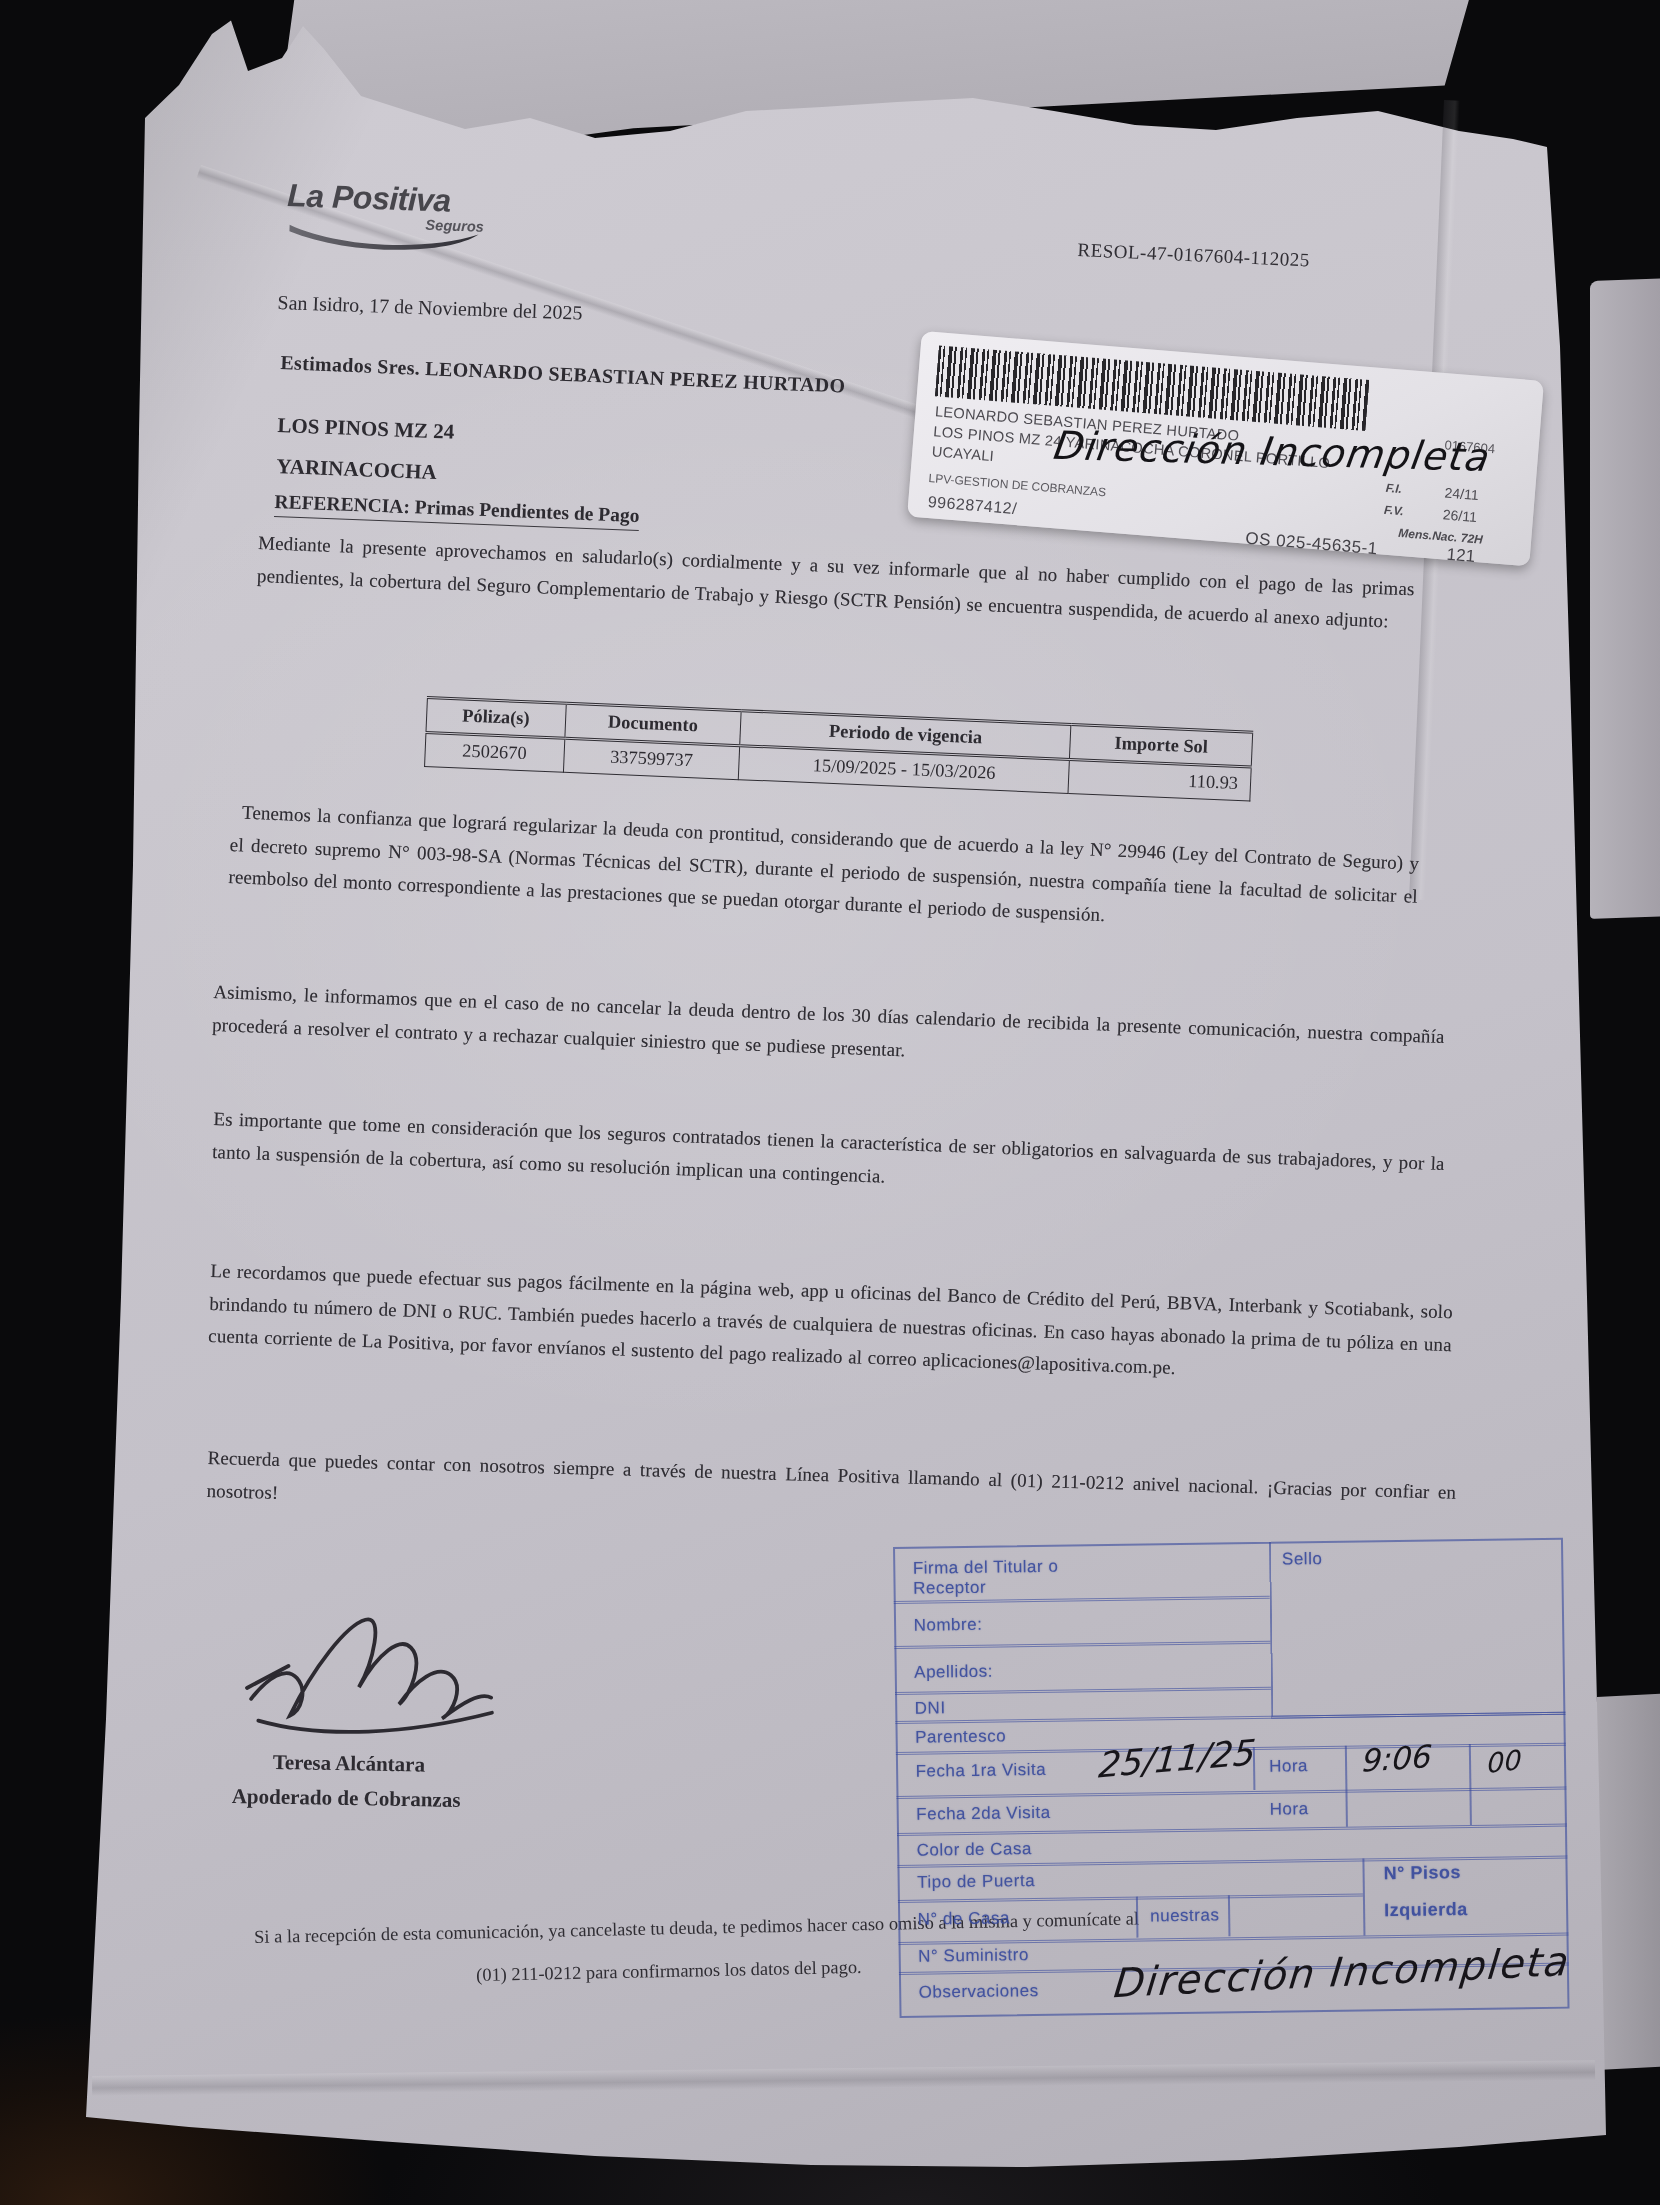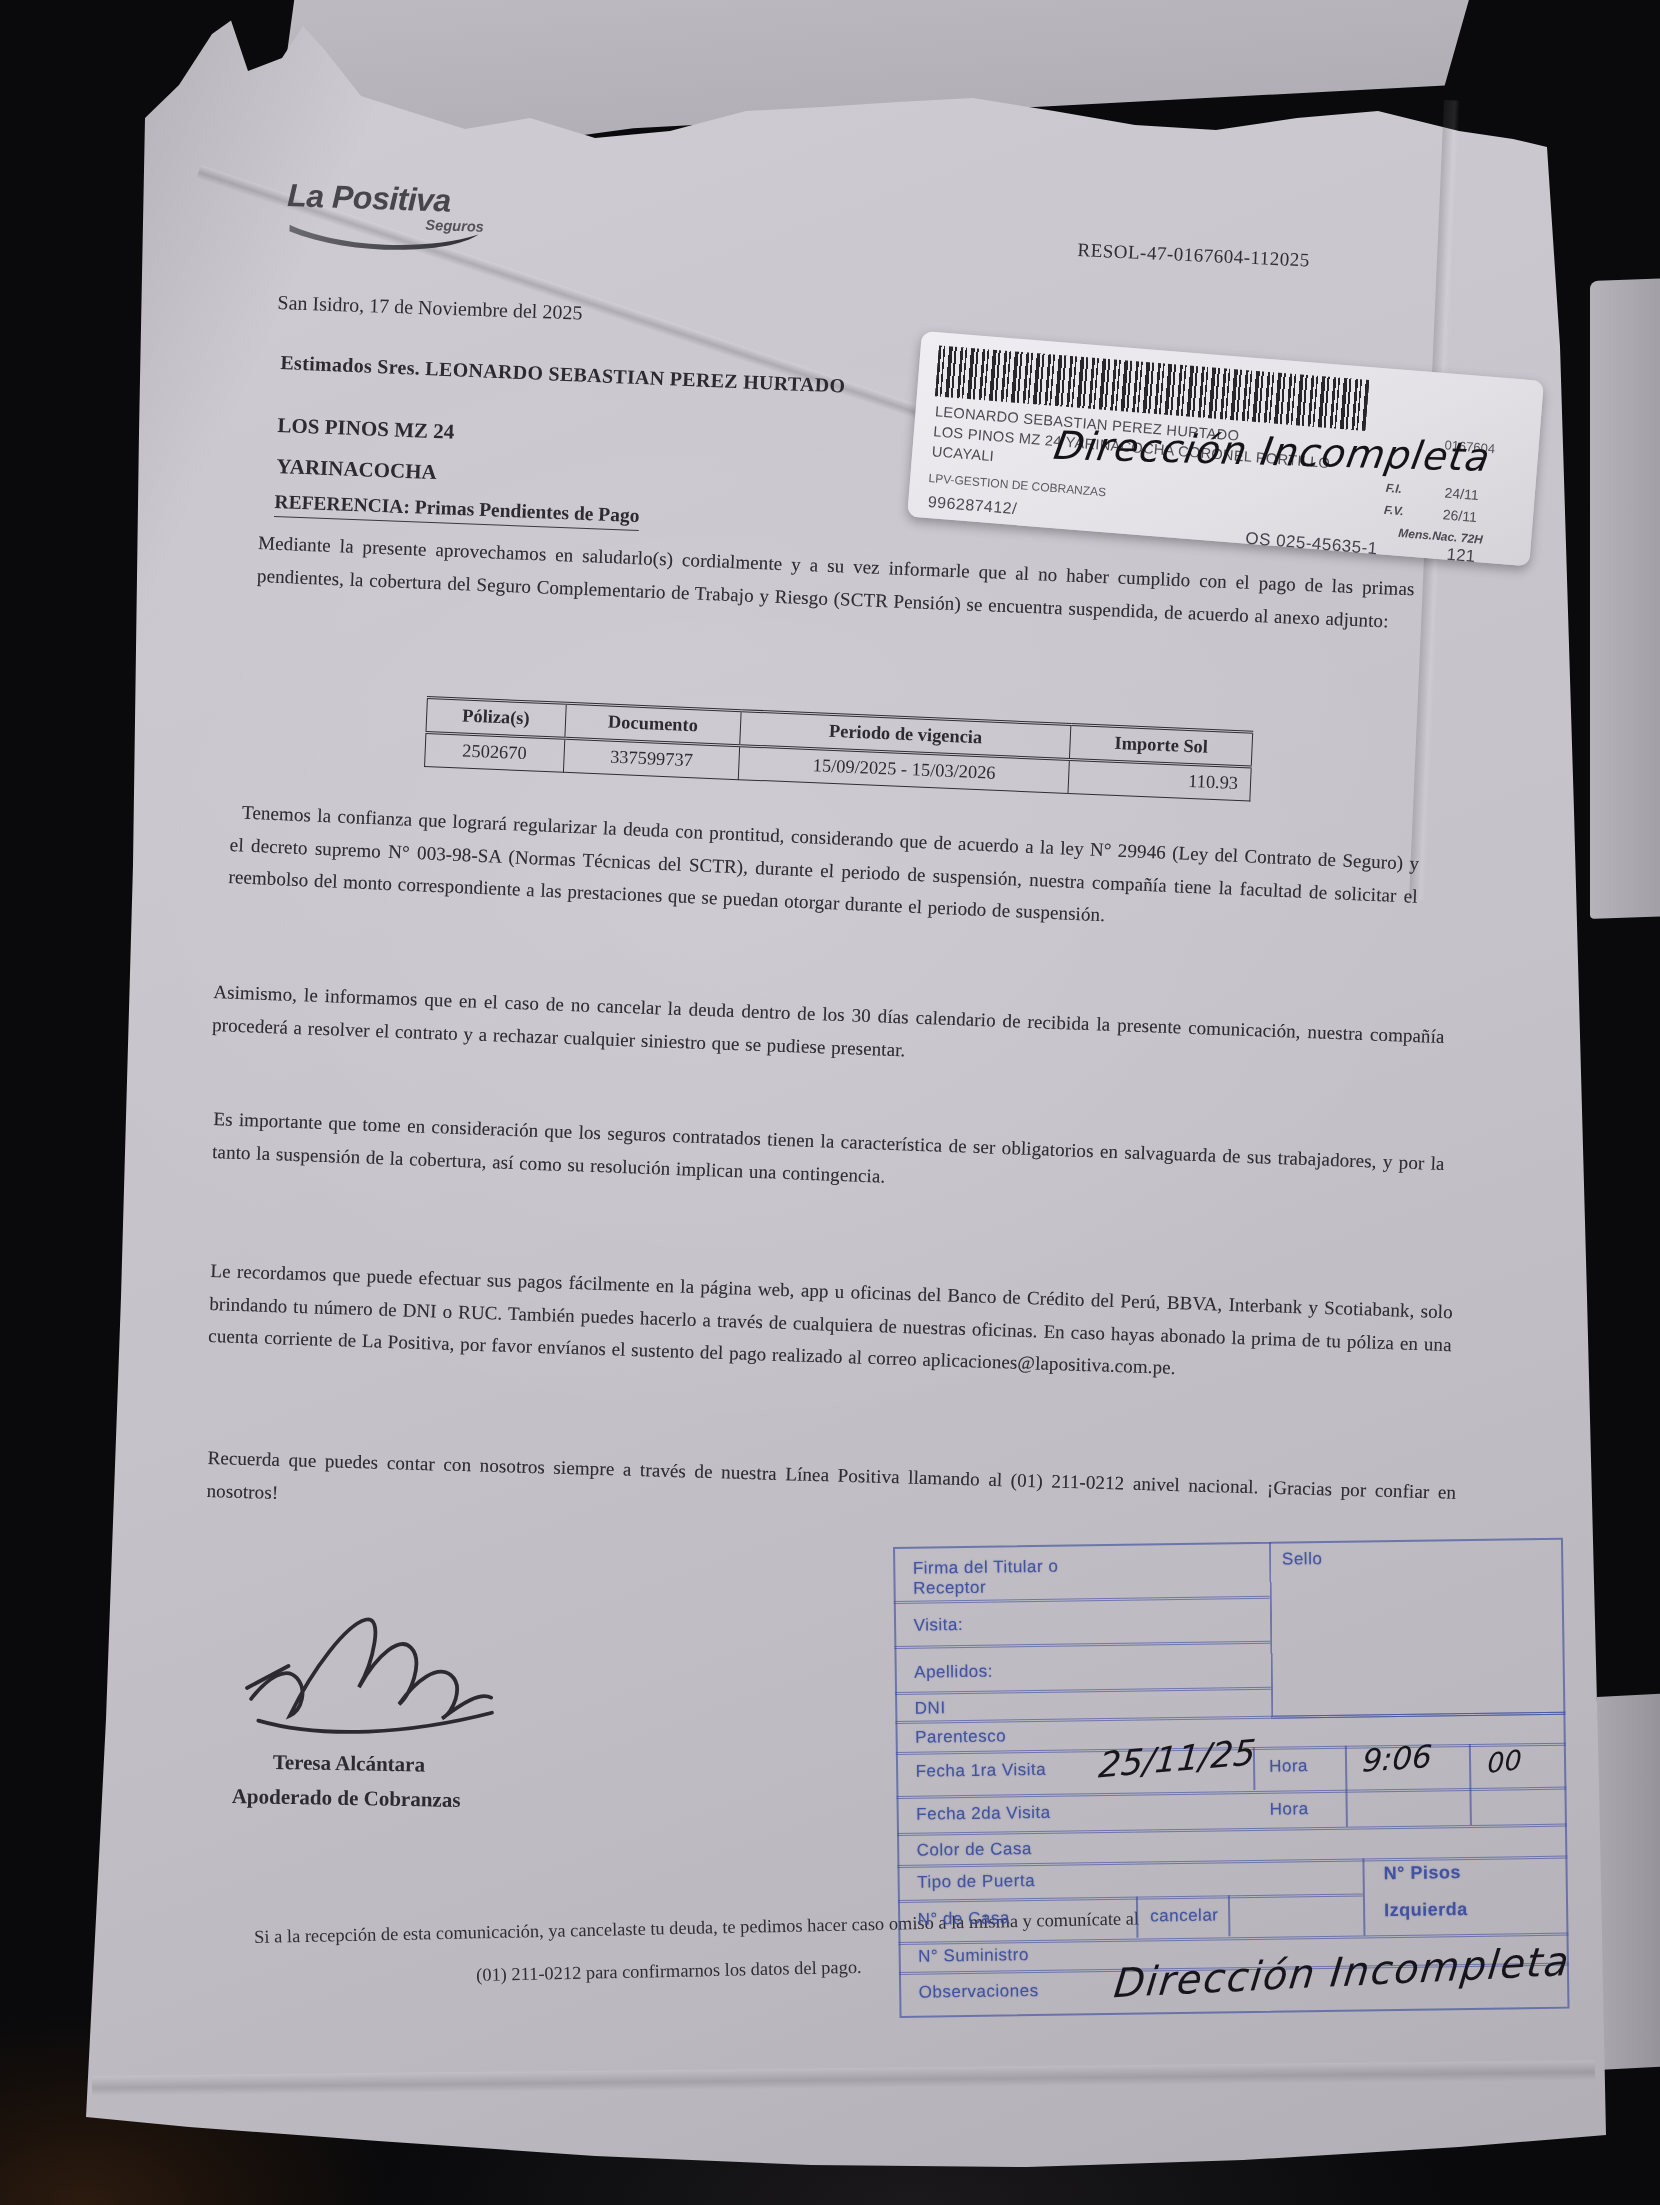--- a/index.html
+++ b/index.html
@@ -215,42 +215,42 @@
     <div class="sep" style="top:174px;"></div>
     <div class="sep" style="top:205px;"></div>
     <div class="sep" style="top:249px;"></div>
     <div class="sep" style="top:286px;"></div>
     <div class="sep" style="top:318px;"></div>
     <div class="sep" style="top:353px;width:465px;"></div>
     <div class="sep" style="top:395px;"></div>
     <div class="sep" style="top:425px;"></div>
 
     <div class="lbl" style="left:19.5px;top:12px;width:178px;">Firma del Titular o Receptor</div>
-    <div class="lbl" style="left:19.5px;top:69px;">Visita:</div>
+    <div class="lbl" style="left:19.5px;top:69px;">Nombre:</div>
     <div class="lbl" style="left:19.5px;top:116px;">Apellidos:</div>
     <div class="lbl" style="left:19.5px;top:152px;">DNI</div>
     <div class="lbl" style="left:19.5px;top:181px;">Parentesco</div>
 
     <div class="vline" style="left:357px;top:205px;height:43px;"></div>
     <div class="vline" style="left:449px;top:205px;height:81px;"></div>
     <div class="vline" style="left:573px;top:205px;height:81px;"></div>
     <div class="lbl" style="left:19.5px;top:215px;">Fecha 1ra Visita</div>
     <div class="lbl" style="left:373px;top:215px;">Hora</div>
     <div class="lbl" style="left:19.5px;top:258px;">Fecha 2da Visita</div>
     <div class="lbl" style="left:373px;top:258px;">Hora</div>
 
     <div class="lbl" style="left:19.5px;top:294px;">Color de Casa</div>
     <div class="lbl" style="left:19.5px;top:326px;">Tipo de Puerta</div>
     <div class="lbl big" style="left:486px;top:323px;">N° Pisos</div>
 
     <div class="vline" style="left:238px;top:353px;height:41px;"></div>
     <div class="vline" style="left:330px;top:353px;height:41px;"></div>
     <div class="vline" style="left:465px;top:318px;height:77px;"></div>
     <div class="lbl" style="left:19.5px;top:363px;">N° de Casa</div>
-    <div class="lbl" style="left:252px;top:363px;">cancelar</div>
+    <div class="lbl" style="left:252px;top:363px;">nuestras</div>
     <div class="lbl big" style="left:486px;top:360px;">Izquierda</div>
 
     <div class="lbl" style="left:19.5px;top:400px;">N° Suministro</div>
     <div class="lbl" style="left:19.5px;top:436px;">Observaciones</div>
 
     <div class="hand" style="left:205px;top:201px;font-size:35px;transform:rotate(-4deg) skewX(-10deg);">25/11/25</div>
     <div class="hand" style="left:468px;top:202px;font-size:31px;transform:rotate(-3deg) skewX(-8deg);">9:06</div>
     <div class="hand" style="left:592px;top:209px;font-size:27px;transform:rotate(-6deg) skewX(-8deg);">00</div>
     <div class="hand" style="left:218px;top:416px;font-size:40px;letter-spacing:1.6px;transform:rotate(-2deg) skewX(-9deg);">Dirección Incompleta</div>
   </div>

